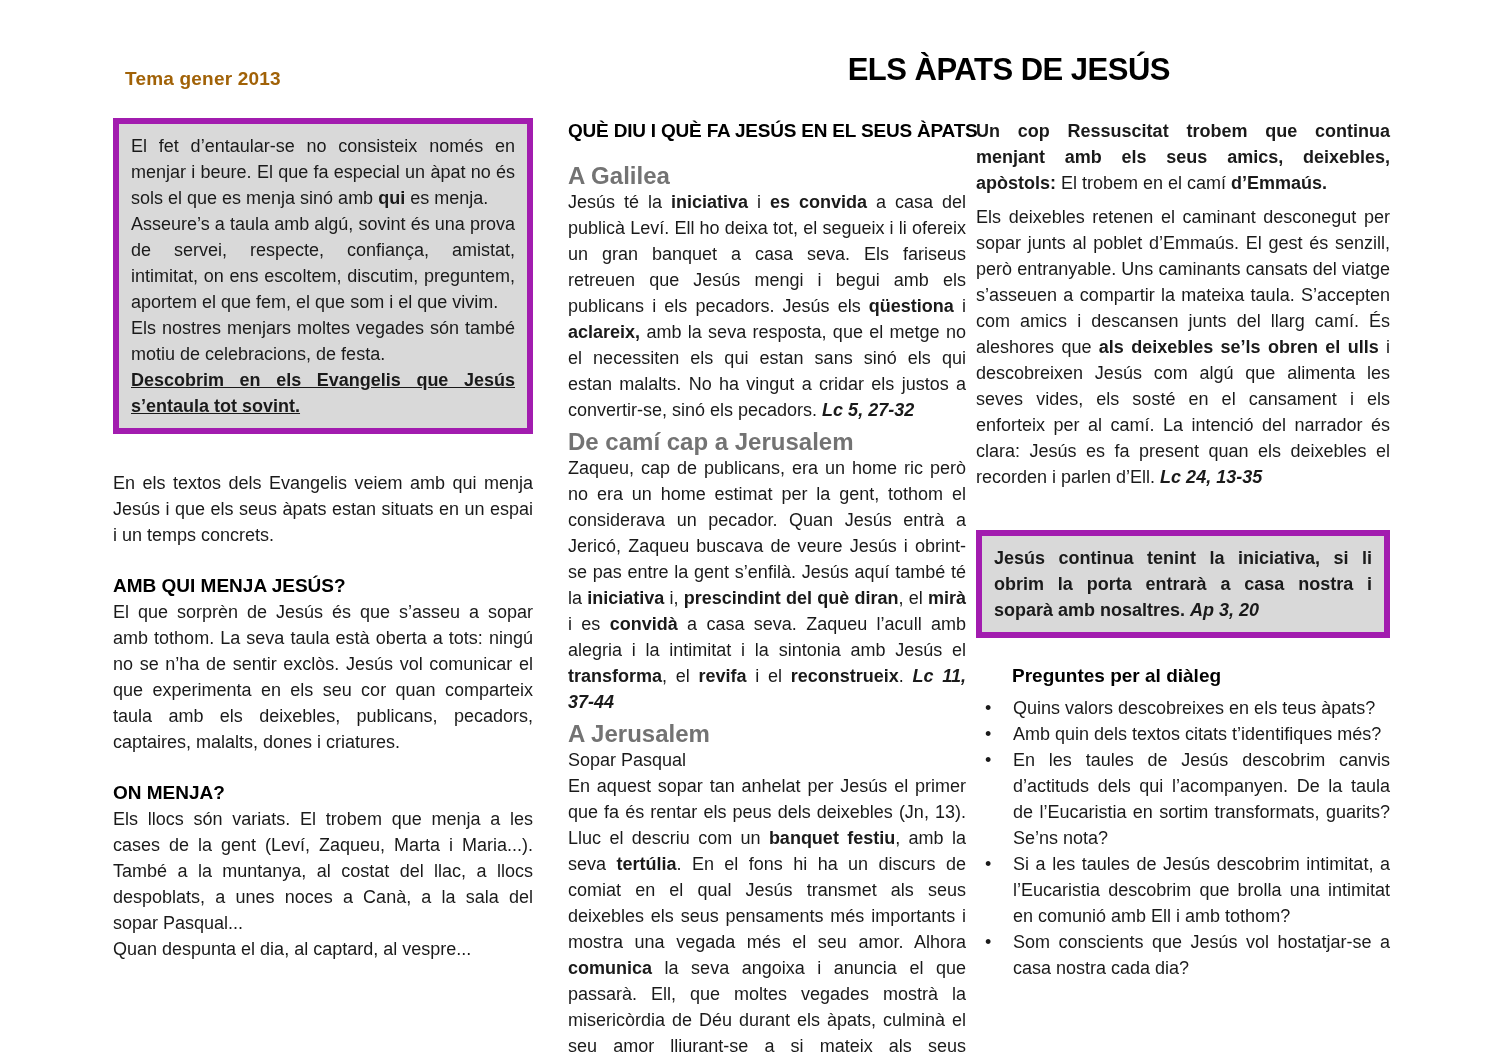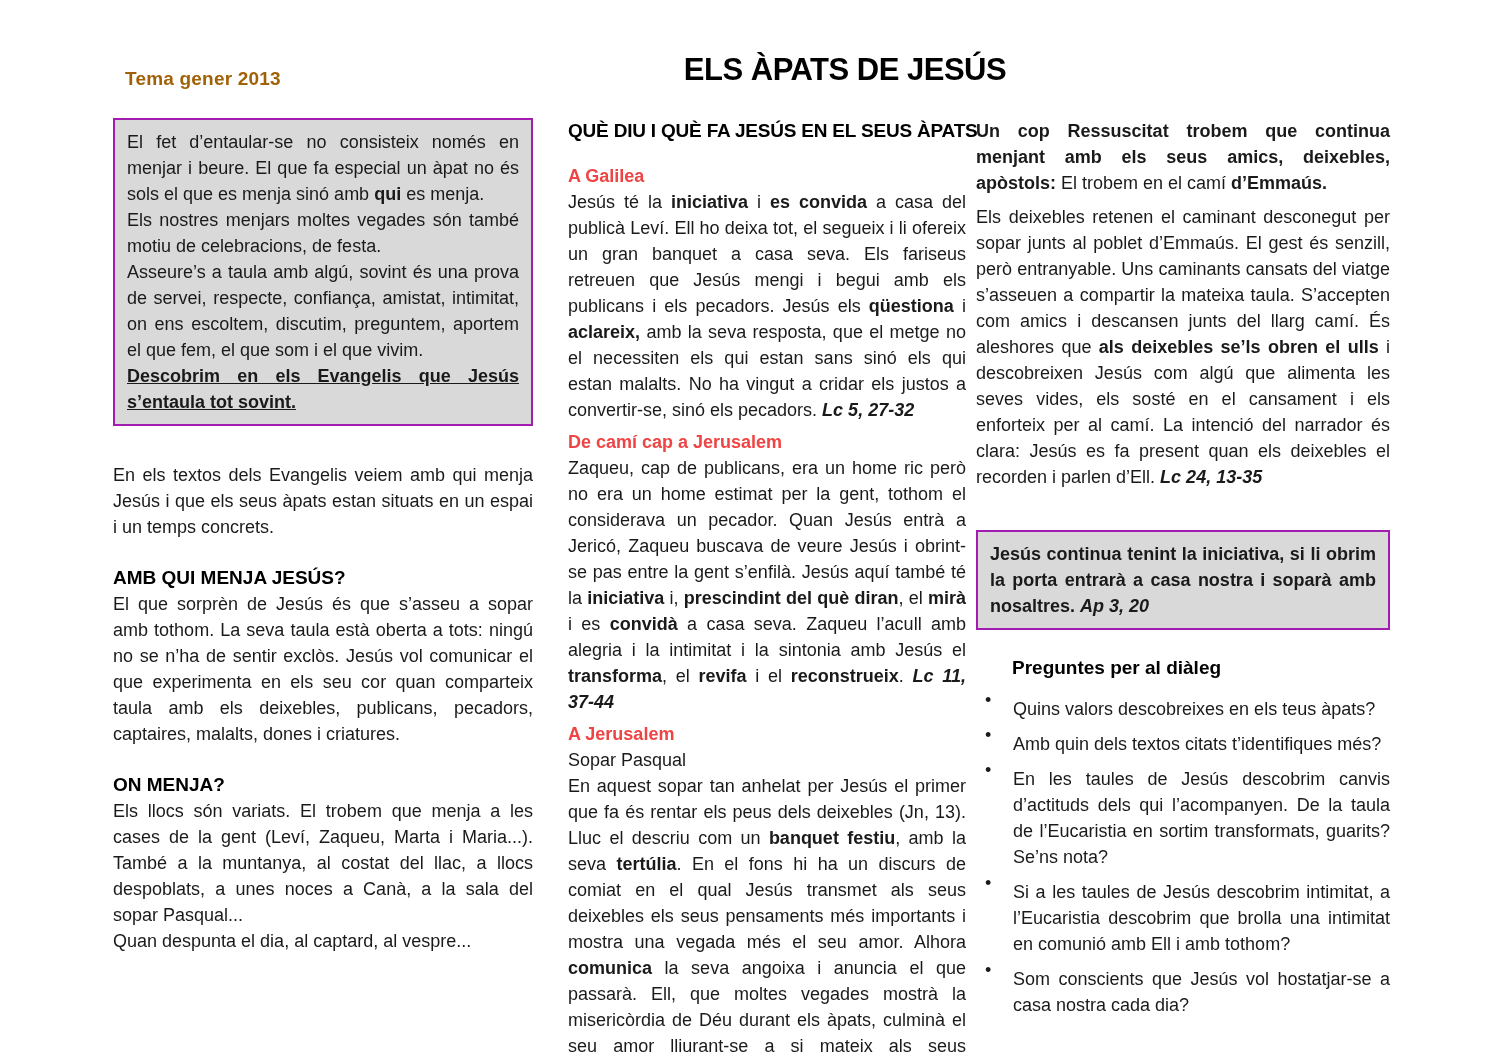--- a/index.html
+++ b/index.html
@@ -12,80 +12,80 @@
   }
   .page { position: absolute; inset: 0; background: #ffffff; }
 
   .issue-label {
     position: absolute; left: 125px; top: 68px;
     font-size: 19px; font-weight: 700; color: #a16207;
     letter-spacing: 0.2px;
   }
   .doc-title {
     position: absolute; left: 520px; top: 52px; width: 650px;
-    text-align: center;
+    text-align: right;
     font-size: 31px; font-weight: 700; letter-spacing: -0.5px;
     color: #000;
   }
 
   .col {
     position: absolute; top: 118px;
     font-size: 18px; line-height: 26px;
   }
   .col-left  { left: 113px;  width: 420px; }
   .col-mid   { left: 568px;  width: 398px; }
   .col-right { left: 976px; width: 414px; }
 
   .col p { text-align: justify; }
 
   .graybox {
     background: #d9d9d9;
-    border: 2px solid #a21caf;
+    border: 6px solid #a21caf;
     padding: 9px 12px;
   }
   .intro-box { margin-bottom: 36px; }
   .quote-box { margin-top: 40px; }
 
   h2.sec-heading {
     font-size: 19px; font-weight: 700; color: #000;
     text-align: left; line-height: 25px;
     margin-top: 25px; margin-bottom: 1px;
   }
   .col-mid h2.mid-heading {
     margin-top: 0; white-space: nowrap; letter-spacing: -0.2px;
     margin-bottom: 20px;
   }
   h3.sub-heading {
-    font-size: 18px; font-weight: 700; color: #ef4444;
+    font-size: 24px; font-weight: 700; color: #737373;
     text-align: left; line-height: 26px; margin-top: 6px;
   }
   .plain-line { text-align: left; }
 
   .para-gap { margin-top: 8px; }
 
   .dialog-heading { margin-top: 38px; margin-left: 36px; }
 
   ul.bullets { list-style: none; margin-top: 7px; }
   ul.bullets li { display: flex; align-items: flex-start; }
   .bullet-dot { flex: 0 0 37px; padding-left: 9px; font-size: 18px; line-height: 26px; }
-  .bullet-text { flex: 1; text-align: justify; margin-top: 9px; }
+  .bullet-text { flex: 1; text-align: justify; }
 </style>
 </head>
 <body>
 
 <div class="page">
 
   <div class="issue-label">Tema gener 2013</div>
   <h1 class="doc-title">ELS ÀPATS DE JESÚS</h1>
 
   <div class="col col-left">
     <div class="graybox intro-box">
       <p><span>El fet d’entaular-se no consisteix només en menjar i beure. El que fa especial un àpat no és sols el que es menja sinó amb </span><span style="font-weight: 700;">qui</span><span> es menja.</span></p>
+      <p><span>Asseure’s a taula amb algú, sovint és una prova de servei, respecte, confiança, amistat, intimitat, on ens escoltem, discutim, preguntem, aportem el que fem, el que som i el que vivim.</span></p>
       <p><span>Els nostres menjars moltes vegades són també motiu de celebracions, de festa.</span></p>
-      <p><span>Asseure’s a taula amb algú, sovint és una prova de servei, respecte, confiança, amistat, intimitat, on ens escoltem, discutim, preguntem, aportem el que fem, el que som i el que vivim.</span></p>
       <p><span style="font-weight: 700; text-decoration: underline;">Descobrim en els Evangelis que Jesús s’entaula tot sovint.</span></p>
     </div>
 
     <p>En els textos dels Evangelis veiem amb qui menja Jesús i que els seus àpats estan situats en un espai i un temps concrets.</p>
 
     <section>
       <h2 class="sec-heading">AMB QUI MENJA JESÚS?</h2>
       <p>El que sorprèn de Jesús és que s’asseu a sopar amb tothom. La seva taula està oberta a tots: ningú no se n’ha de sentir exclòs. Jesús vol comunicar el que experimenta en els seu cor quan comparteix taula amb els deixebles, publicans, pecadors, captaires, malalts, dones i criatures.</p>
     </section>
 

